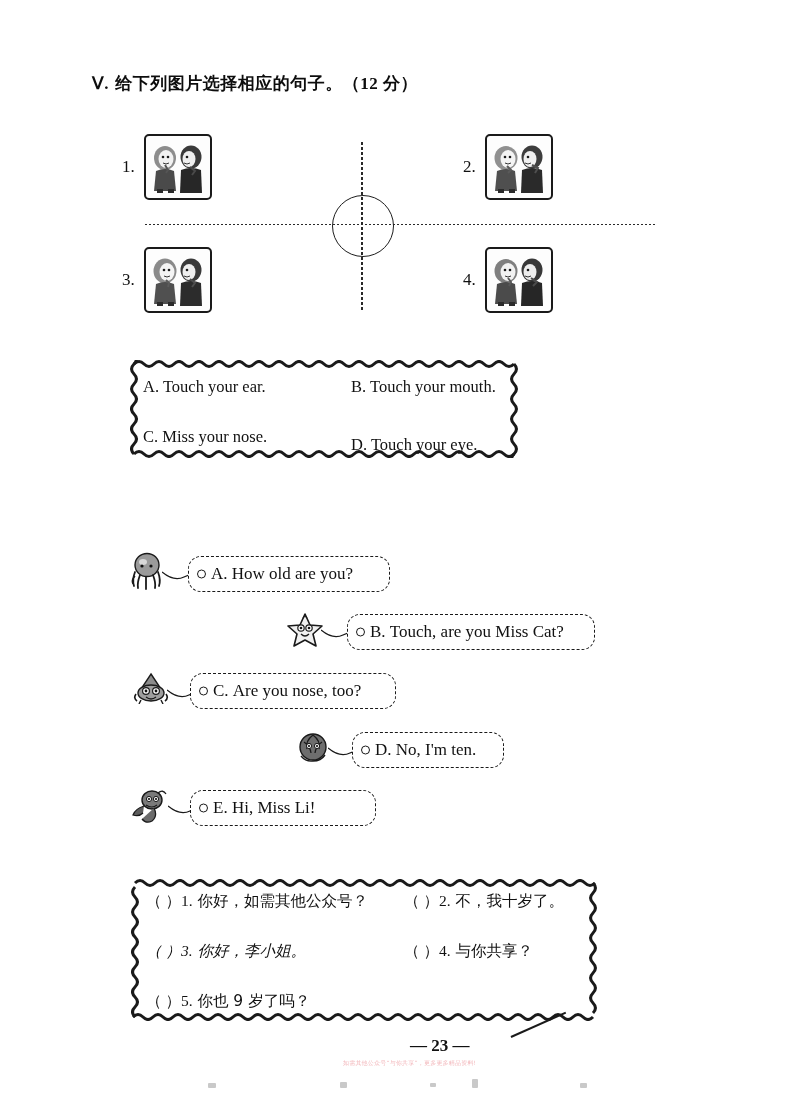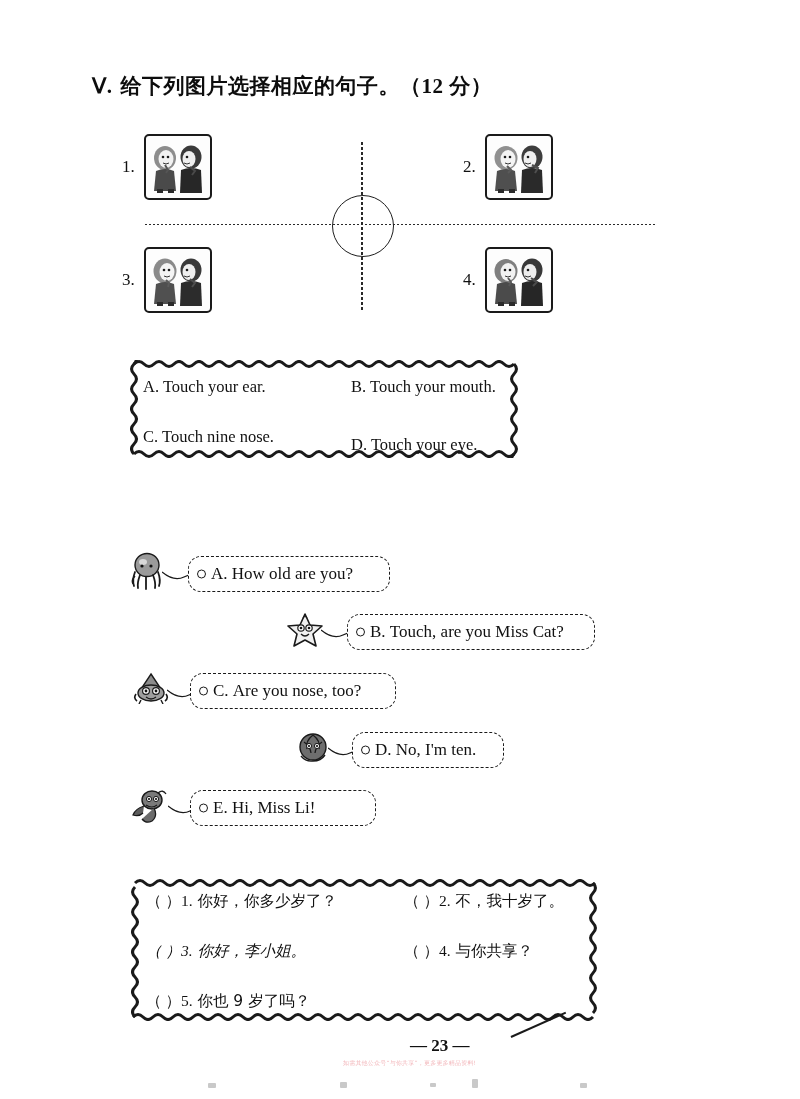--- a/index.html
+++ b/index.html
@@ -22,21 +22,21 @@
     width: 800px;
     height: 1099px;
     background: #ffffff;
   }
 
   
   .section-head {
     position: absolute;
     font-family: "DejaVu Sans", sans-serif;
     font-weight: bold;
-    font-size: 21px;
+    font-size: 17px;
     letter-spacing: .5px;
     white-space: nowrap;
     color: #0d0d0d;
   }
   .section-head .roman {
     font-family: "Liberation Serif", serif;
     font-weight: bold;
   }
   .section-head .pts {
     font-family: "Liberation Serif", serif;
@@ -340,21 +340,21 @@
       <div class="opt" style="left:13px; top:17px;">
         <span class="lead">A.</span>
         <span>Touch your ear.</span>
       </div>
       <div class="opt" style="left:221px; top:17px;">
         <span class="lead">B.</span>
         <span>Touch your mouth.</span>
       </div>
       <div class="opt" style="left:13px; top:67px;">
         <span class="lead">C.</span>
-        <span>Touch nine nose.</span>
+        <span>Miss your nose.</span>
       </div>
       <div class="opt" style="left:221px; top:67px;margin-top:8px;">
         <span class="lead">D.</span>
         <span>Touch your eye.</span>
       </div>
     </div>
   </div>
 
 
   <div class="bubble-row">
@@ -483,21 +483,21 @@
   <div class="wavy-box" style="left:131px; top:879px; width:466px; height:142px;">
     <svg class="wb-svg" viewBox="0 0 466 142" preserveAspectRatio="none">
       <path d="M4,4 q5,-5 10,0 t10,0 t10,0 t10,0 t10,0 t10,0 t10,0 t10,0 t10,0 t10,0 t10,0 t10,0 t10,0 t10,0 t10,0 t10,0 t10,0 t10,0 t10,0 t10,0 t10,0 t10,0 t10,0 t10,0 t10,0 t10,0 t10,0 t10,0 t10,0 t10,0 t10,0 t10,0 t10,0 t10,0 t10,0 t10,0 t10,0 t10,0 t10,0 t10,0 t10,0 t10,0 t10,0 t10,0 t10,0 t10,0" fill="none" stroke="#1a1a1a" stroke-width="3"></path>
       <path d="M462,4 q5,5 0,10 t0,10 t0,10 t0,10 t0,10 t0,10 t0,10 t0,10 t0,10 t0,10 t0,10 t0,10 t0,10" fill="none" stroke="#1a1a1a" stroke-width="3"></path>
       <path d="M462,138 q-5,5 -10,0 t-10,0 t-10,0 t-10,0 t-10,0 t-10,0 t-10,0 t-10,0 t-10,0 t-10,0 t-10,0 t-10,0 t-10,0 t-10,0 t-10,0 t-10,0 t-10,0 t-10,0 t-10,0 t-10,0 t-10,0 t-10,0 t-10,0 t-10,0 t-10,0 t-10,0 t-10,0 t-10,0 t-10,0 t-10,0 t-10,0 t-10,0 t-10,0 t-10,0 t-10,0 t-10,0 t-10,0 t-10,0 t-10,0 t-10,0 t-10,0 t-10,0 t-10,0 t-10,0 t-10,0 t-10,0" fill="none" stroke="#1a1a1a" stroke-width="3"></path>
       <path d="M4,138 q-5,-5 0,-10 t0,-10 t0,-10 t0,-10 t0,-10 t0,-10 t0,-10 t0,-10 t0,-10 t0,-10 t0,-10 t0,-10 t0,-10" fill="none" stroke="#1a1a1a" stroke-width="3"></path>
     </svg>
     <div class="wavy-inner">
       <div class="zh-line" style="left:15px; top:12px;">
         <span class="paren">（      ）</span><span class="qn">1.</span>
-        <span>你好，你多少岁了？</span>
+        <span>你好，如需其他公众号？</span>
       </div>
       <div class="zh-line" style="left:273px; top:12px;">
         <span class="paren">（      ）</span><span class="qn">2.</span>
         <span>不，我十岁了。</span>
       </div>
       <div class="zh-line" style="left:15px; top:62px;font-style:italic;">
         <span class="paren">（      ）</span><span class="qn">3.</span>
         <span>你好，李小姐。</span>
       </div>
       <div class="zh-line" style="left:273px; top:62px;">

